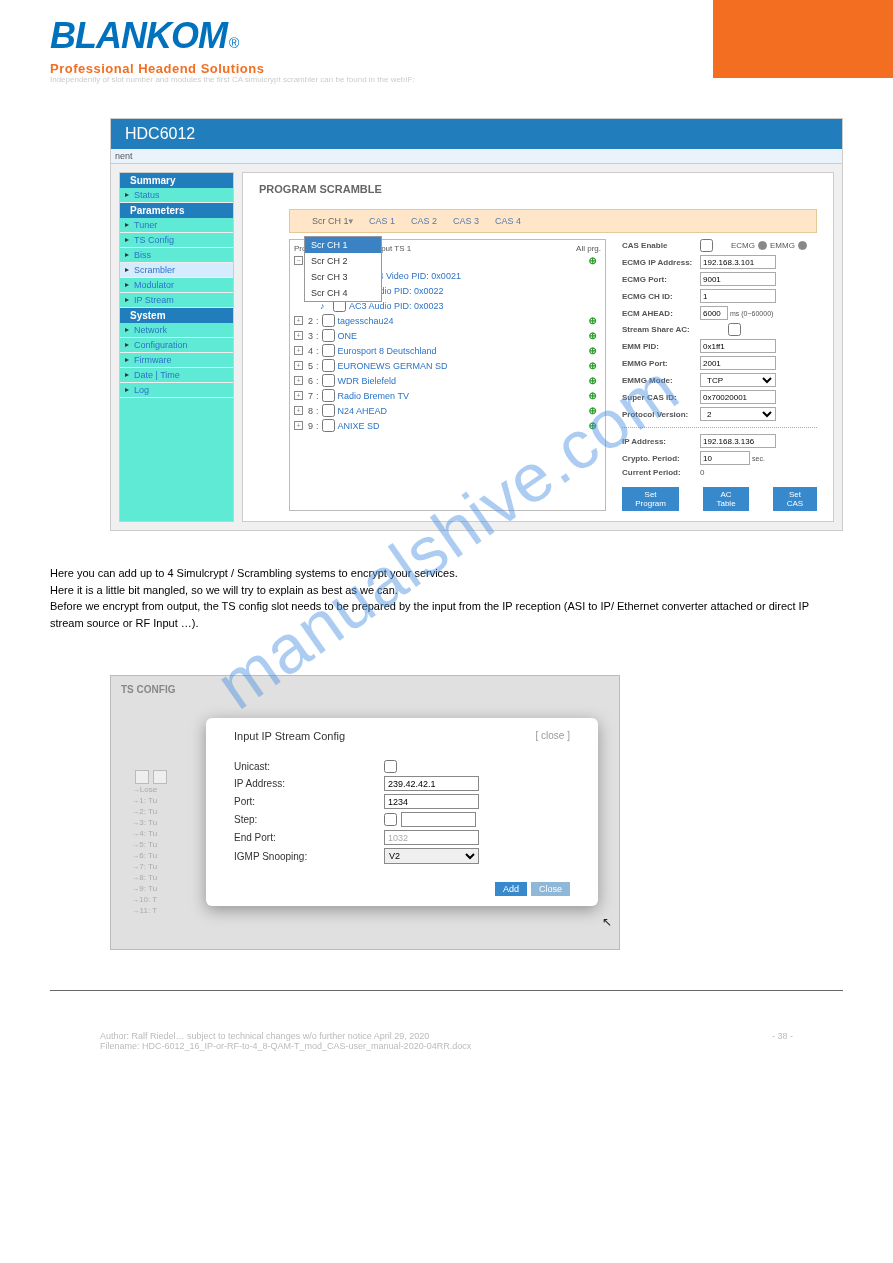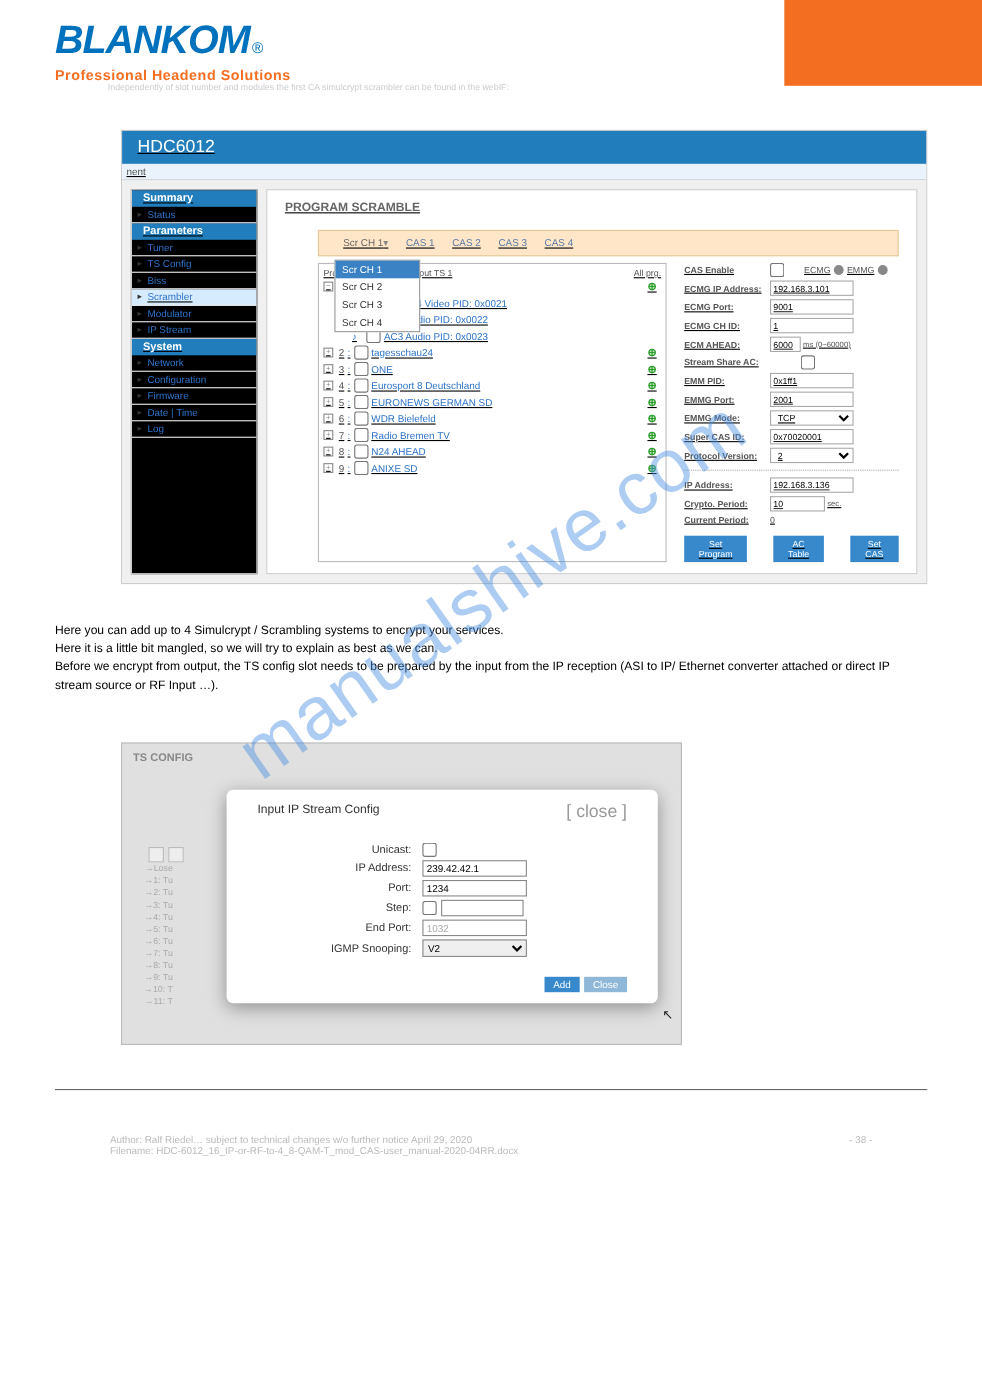--- a/index.html
+++ b/index.html
@@ -4,28 +4,28 @@
   <style>
     *{margin:0;padding:0;box-sizing:border-box;}
     body{font-family:Arial,sans-serif;background:#fff;width:893px;}
     .page-header{display:flex;justify-content:space-between;align-items:flex-start;}
     .logo-block{padding:15px 0 0 50px;}
     .logo-title{display:flex;align-items:baseline;}
     .logo-main{font-size:36px;font-weight:900;color:#0071BC;font-style:italic;letter-spacing:-1px;}
     .logo-reg{color:#0071BC;font-size:14px;vertical-align:top;margin-left:2px;}
     .logo-tagline{font-size:13px;color:#F36E21;font-weight:bold;letter-spacing:0.5px;margin-top:4px;}
     .orange-block{width:180px;height:78px;background:#F36E21;}
-    .intro-line{color:#ccc;font-size:8px;padding:0 50px 4px;margin-top:-3px;margin-left:48px;}
+    .intro-line{color:#ccc;font-size:8px;padding:0 50px 4px;margin-top:-3px;}
 
     
-    .screenshot{margin:30px 50px 10px 110px;border:1px solid #ccc;font-size:10px;position:relative;text-decoration:underline;}
+    .screenshot{margin:30px 50px 10px 110px;border:1px solid #ccc;font-size:10px;position:relative;}
     .device-bar{background:#217DBB;color:#fff;font-size:16px;padding:6px 14px;}
     .nent-row{background:#eaf3fb;border-bottom:1px solid #ccc;font-size:9px;padding:2px 4px;color:#555;}
     .app-body{display:flex;background:#f0f0f0;}
-    .sidebar{width:115px;background:#000000;margin:8px 0 8px 8px;border:1px solid #ccc;}
+    .sidebar{width:115px;background:#5eead4;margin:8px 0 8px 8px;border:1px solid #ccc;}
     .sb-head{background:#217DBB;color:#fff;font-size:10px;font-weight:bold;padding:2px 10px;}
     .sb-item{display:block;font-size:9px;color:#2C73C8;padding:2px 6px 2px 14px;border-bottom:1px solid #eee;cursor:pointer;position:relative;}
     .sb-item::before{content:"▸";position:absolute;left:5px;color:#333;font-size:8px;top:2px;}
     .sb-item.active{background:#d7ebff;font-weight:normal;}
     .main{flex:1;background:#fff;margin:8px;border:1px solid #ccc;padding:10px 16px;}
     .page-title{font-size:11px;font-weight:bold;color:#666;margin-bottom:14px;}
     .tabs{background:#ffe6c9;border:1px solid #e5c89a;display:flex;align-items:center;padding:4px 14px;font-size:9px;margin-left:30px;}
     .tab{padding:2px 8px;color:#5a7aa5;cursor:pointer;}
     .tab.active{color:#666;position:relative;}
     .dropdown{position:absolute;background:#fff;border:1px solid #999;width:78px;top:22px;left:0;z-index:10;}
@@ -53,23 +53,23 @@
     
     .screenshot2{margin:20px 50px 30px 110px;background:#e0e0e0;border:1px solid #bbb;padding:0;width:510px;height:275px;position:relative;font-size:9px;}
     .tsconfig{color:#888;font-size:10px;padding:8px 10px;font-weight:bold;}
     .blur-bg{position:absolute;left:8px;top:60px;font-size:8px;color:#aaa;}
     .blur-bg div{padding:1px 0;text-align:right;}
     .back-toolbar{position:absolute;left:24px;top:94px;display:flex;gap:4px;}
     .tb-btn{width:14px;height:14px;border:1px solid #bbb;background:#eee;}
     .modal{position:absolute;left:95px;top:42px;width:392px;background:#fff;border-radius:6px;box-shadow:0 4px 16px rgba(0,0,0,.35);padding:12px 28px 10px;}
     .modal-head{display:flex;justify-content:space-between;font-size:11px;padding-bottom:8px;margin-bottom:10px;}
     .modal-title{color:#333;}
-    .modal-close{color:#999;font-size:16px;cursor:pointer;}
+    .modal-close{color:#999;font-size:10px;cursor:pointer;}
     .mrow{display:flex;align-items:center;margin-bottom:3px;}
-    .mlabel{width:150px;text-align:right;padding-right:10px;color:#333;font-size:10px;}
+    .mlabel{width:150px;padding-right:10px;color:#333;font-size:10px;}
     .minput{border:1px solid #888;font-size:9px;padding:1px 3px;width:95px;height:15px;}
     .mselect{border:1px solid #888;font-size:9px;width:95px;height:16px;}
     .modal-foot{display:flex;justify-content:flex-end;gap:4px;margin-top:18px;}
     .m-btn{background:#3789CC;color:#fff;border:none;font-size:9px;padding:2px 8px;cursor:pointer;}
     .m-btn.grey{background:#8fb8d8;}
     .cursor-arrow{position:absolute;right:7px;bottom:20px;font-size:12px;color:#222;}
 
     .footer-info{padding:40px 50px 20px;font-size:9px;display:flex;color:#bbb;border-top:1px solid #666;margin:40px 50px 0;}
     .footer-info .col{flex:1;}
 

